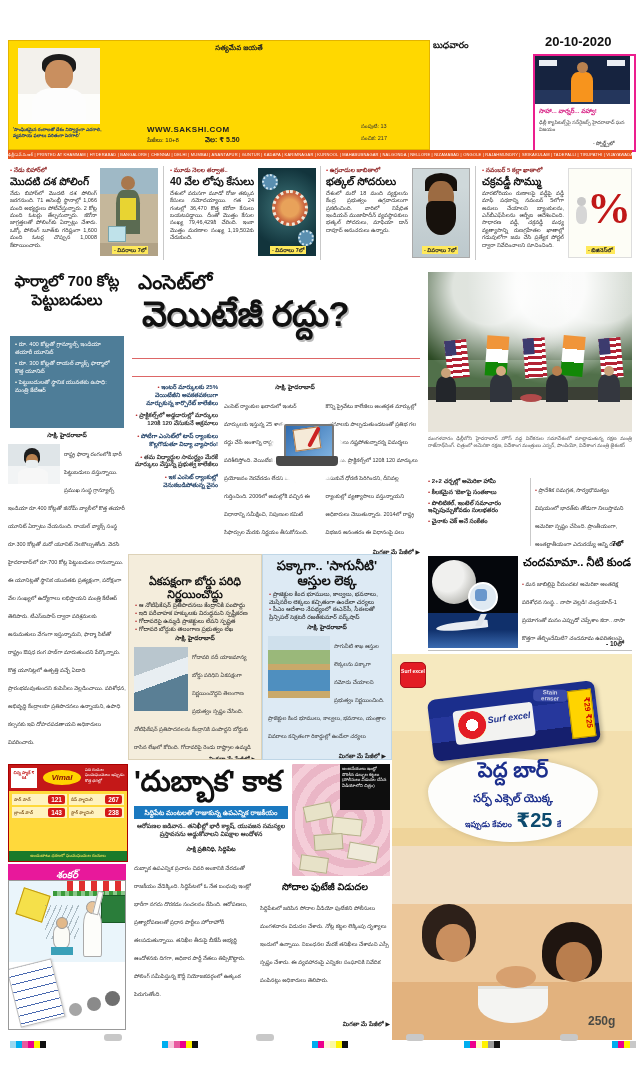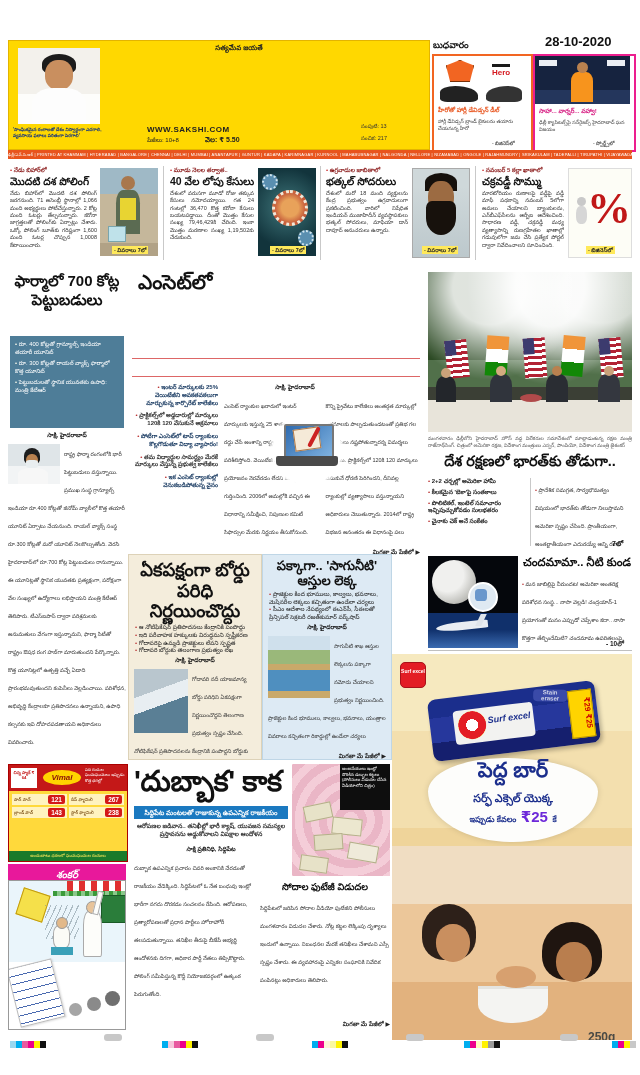--- a/index.html
+++ b/index.html
@@ -39,31 +39,22 @@
     <div class="abs" style="left:4px;top:86px;width:104px;font-size:4.6px;line-height:1.25;color:#15357f;font-weight:bold">'సాంఘికమైన రంగాలతో దేశం నిస్వార్థంగా ఎదగాలి, వ్యవసాయ ఫలాలు పరితంగా పెరగాలి'</div>
     <div class="abs" style="left:140px;top:3px;width:180px;text-align:center;font-size:7px;font-weight:bold;color:#222">సత్యమేవ జయతే</div>
     <div class="abs" style="left:138px;top:84px;font-size:8px;font-weight:bold;color:#222;letter-spacing:.5px">WWW.SAKSHI.COM</div>
     <div class="abs" style="left:138px;top:96px;font-size:6px;color:#222">పేజీలు: 10+8</div>
     <div class="abs" style="left:196px;top:95px;font-size:7px;font-weight:bold;color:#222">వెల: ₹ 5.50</div>
     <div class="abs" style="left:352px;top:82px;width:64px;font-size:5.5px;color:#333;text-align:left">సంపుటి: 13</div>
     <div class="abs" style="left:352px;top:94px;width:64px;font-size:5.5px;color:#333;text-align:left">సంచిక: 217</div>
   </div>
 
   <div class="abs b" style="left:433px;top:40px;font-size:9px;color:#111">బుధవారం</div>
-  <div class="abs b" style="left:545px;top:34px;font-size:13px;color:#111">28-10-2020</div>
-
-  <div class="abs" style="left:432px;top:54px;width:97px;height:94px;border:2px solid #f26522;background:#fff;overflow:hidden">
-    <div class="abs" style="left:12px;top:4px;width:26px;height:20px;background:#f26522;clip-path:polygon(50% 0,100% 25%,85% 100%,15% 100%,0 25%);border:1px solid #7a3008"></div>
-    <div class="abs b" style="left:58px;top:8px;font-size:8px;color:#d51920;border-top:3px solid #1a1a1a;padding-top:1px">Hero</div>
-    <div class="abs" style="left:6px;top:30px;width:38px;height:16px;background:#222;border-radius:40% 60% 20% 20%"></div>
-    <div class="abs" style="left:52px;top:30px;width:36px;height:16px;background:#333;border-radius:60% 40% 20% 20%"></div>
-    <div class="abs b" style="left:4px;top:50px;width:89px;font-size:6.2px;color:#e8541d;line-height:1.2">హీరోతో హార్లీ డేవిడ్సన్ డీల్</div>
-    <div class="abs" style="left:4px;top:62px;width:89px;font-size:5px;color:#444;line-height:1.3">హార్లీ డేవిడ్సన్ బ్రాండ్ బైకులను తయారు చేయనున్న హీరో</div>
-    <div class="abs b" style="left:58px;top:84px;font-size:5px;color:#555">- బిజినెస్‌లో</div>
-  </div>
+  <div class="abs b" style="left:545px;top:34px;font-size:13px;color:#111">20-10-2020</div>
+
 
   <div class="abs" style="left:533px;top:54px;width:99px;height:94px;border:2px solid #ec1e8e;background:#fff;overflow:hidden">
     <div class="abs" style="left:0;top:0;width:95px;height:48px;background:linear-gradient(180deg,#16233f 0 70%,#24365c 70%)">
       <div class="abs" style="left:36px;top:16px;width:22px;height:30px;background:#f7941d;border-radius:30% 30% 0 0"></div>
       <div class="abs" style="left:42px;top:6px;width:11px;height:11px;background:#b9814f;border-radius:50%"></div>
       <div class="abs" style="left:4px;top:4px;width:18px;height:6px;background:#eceff4"></div>
       <div class="abs" style="left:72px;top:4px;width:18px;height:6px;background:#eceff4"></div>
     </div>
     <div class="abs b" style="left:4px;top:51px;width:90px;font-size:6.2px;color:#d6187f;line-height:1.2">సాహా... వార్నర్... వహ్వా!</div>
     <div class="abs" style="left:4px;top:63px;width:90px;font-size:5px;color:#444;line-height:1.3">ఢిల్లీ క్యాపిటల్స్‌పై సన్‌రైజర్స్ హైదరాబాద్ ఘన విజయం</div>
@@ -128,20 +119,21 @@
     <div style="float:left;width:52px;height:40px;margin:2px 4px 2px 0;background:linear-gradient(180deg,#dfe5e8 0 55%,#f2f4f5 55%);position:relative">
       <span style="position:absolute;left:16px;top:4px;width:16px;height:16px;background:#1d1d1d;border-radius:50% 50% 30% 30%;display:block"></span>
       <span style="position:absolute;left:18px;top:10px;width:12px;height:13px;background:#b9814f;border-radius:45%;display:block"></span>
       <span style="position:absolute;left:18px;top:16px;width:12px;height:8px;background:#e9eef0;border-radius:30%;display:block"></span>
       <span style="position:absolute;left:10px;top:24px;width:30px;height:16px;background:#f7f7f7;border-radius:40% 40% 0 0;display:block"></span>
     </div>
     <span class="bodytxt">రాష్ట్ర ఫార్మా రంగంలోకి భారీ పెట్టుబడులు వస్తున్నాయి. ప్రముఖ సంస్థ గ్రాన్యూల్స్ ఇండియా రూ.400 కోట్లతో జీనోమ్ వ్యాలీలో కొత్త తయారీ యూనిట్ ఏర్పాటు చేయనుంది. రాయల్ వ్యాక్స్ సంస్థ రూ.300 కోట్లతో మరో యూనిట్ నెలకొల్పుతోంది. వెరసి హైదరాబాద్‌లో రూ.700 కోట్ల పెట్టుబడులు రానున్నాయి. ఈ యూనిట్లతో స్థానిక యువతకు ప్రత్యక్షంగా, పరోక్షంగా వేల సంఖ్యలో ఉద్యోగాలు లభిస్తాయని మంత్రి కేటీఆర్ తెలిపారు. టీఎస్‌ఐపాస్ ద్వారా పరిశ్రమలకు అనుమతులు వేగంగా ఇస్తున్నామని, ఫార్మా సిటీతో రాష్ట్రం ఔషధ రంగ హబ్‌గా మారుతుందని పేర్కొన్నారు. కొత్త యూనిట్లలో ఉత్పత్తి వచ్చే ఏడాది ప్రారంభమవుతుందని కంపెనీలు వెల్లడించాయి. పరిశోధన, అభివృద్ధి కేంద్రాలకూ ప్రతిపాదనలు ఉన్నాయని, ఉపాధి కల్పనకు ఇవి దోహదపడతాయని అధికారులు వివరించారు.</span>
   </div>
 
   <div class="abs bh" style="left:138px;top:272px;font-size:20px">ఎంసెట్‌లో</div>
+  <div class="abs bh" style="left:142px;top:296px;width:280px;font-size:35px;letter-spacing:-.5px;text-shadow:1.5px 1.5px 0 #bbb">వెయిటేజీ రద్దు?</div>
   <div class="abs rule" style="left:132px;top:358px;width:288px;background:#d66"></div>
   <div class="abs rule" style="left:132px;top:376px;width:288px;background:#d66"></div>
 
   <div class="abs" style="left:132px;top:384px;width:86px;height:162px;overflow:hidden">
     <div class="pt" style="margin-bottom:5px;text-align:right">ఇంటర్ మార్కులకు 25% వెయిటేజీని అవకతవకలుగా మార్చుకున్న కార్పొరేట్ కాలేజీలు</div>
     <div class="pt" style="margin-bottom:5px;text-align:right;color:#333">ప్రాక్టికల్స్‌లో అడ్డదారుల్లో మార్కులు 120కి 120 వేసుకునే అక్రమాలు</div>
     <div class="pt" style="margin-bottom:5px;text-align:right">పోటీగా ఎంసెట్‌లో టాప్ ర్యాంకులు కొల్లగొడుతూ విద్యా వ్యాపారం!</div>
     <div class="pt" style="margin-bottom:5px;text-align:right;color:#333">తమ విద్యార్థుల సామర్థ్యం మేరకే మార్కులు వేస్తున్న ప్రభుత్వ కాలేజీలు</div>
     <div class="pt" style="text-align:right">ఇక ఎంసెట్ ర్యాంకుల్లో వెనుకబడిపోతున్న వైనం</div>
   </div>
@@ -172,35 +164,34 @@
     <div class="abs" style="left:13px;top:96px;width:10px;height:10px;background:#caa27a;border-radius:50%"></div>
     <div class="abs" style="left:62px;top:102px;width:22px;height:28px;background:#30343c;border-radius:40% 40% 0 0"></div>
     <div class="abs" style="left:68px;top:94px;width:10px;height:10px;background:#d3ab80;border-radius:50%"></div>
     <div class="abs" style="left:118px;top:102px;width:22px;height:28px;background:#2a2d33;border-radius:40% 40% 0 0"></div>
     <div class="abs" style="left:124px;top:94px;width:10px;height:10px;background:#b9814f;border-radius:50%"></div>
     <div class="abs" style="left:170px;top:102px;width:22px;height:28px;background:#34373f;border-radius:40% 40% 0 0"></div>
     <div class="abs" style="left:176px;top:94px;width:10px;height:10px;background:#caa27a;border-radius:50%"></div>
     <div class="abs" style="left:92px;top:122px;width:22px;height:8px;background:#b04a4a;border-radius:50%"></div>
   </div>
   <div class="abs cap" style="left:428px;top:435px;width:204px;height:17px;overflow:hidden">మంగళవారం ఢిల్లీలోని హైదరాబాద్ హౌస్ వద్ద విలేకరుల సమావేశంలో మాట్లాడుతున్న రక్షణ మంత్రి రాజ్‌నాథ్‌సింగ్. చిత్రంలో అమెరికా రక్షణ, విదేశాంగ మంత్రులు ఎస్పర్, పాంపియో, విదేశాంగ మంత్రి జైశంకర్</div>
-  <div class="abs bh" style="left:428px;top:454px;width:204px;font-size:14.5px;text-align:center">దేశ రక్షణలో భారత్‌కు తోడుగా..</div>
   <div class="abs" style="left:428px;top:478px;width:98px;height:70px;overflow:hidden">
     <div class="pt" style="color:#222;margin-bottom:3px">2+2 చర్చల్లో అమెరికా హామీ</div>
     <div class="pt" style="color:#222;margin-bottom:3px">కీలకమైన 'బెకా'పై సంతకాలు</div>
     <div class="pt" style="color:#222;margin-bottom:3px">పొలిటికల్, ఇంటెల్ సమాచారం ఇచ్చిపుచ్చుకోవడం సులభతరం</div>
     <div class="pt" style="color:#222">చైనాకు చెక్ అనే సంకేతం</div>
   </div>
   <div class="abs vrule" style="left:530px;top:478px;height:68px"></div>
   <div class="abs" style="left:535px;top:478px;width:97px;height:70px;overflow:hidden">
     <span class="pt" style="color:#333;font-weight:normal;font-size:5.6px">ప్రాదేశిక సమగ్రత, సార్వభౌమత్వం విషయంలో భారత్‌కు తోడుగా నిలుస్తామని అమెరికా స్పష్టం చేసింది. ప్రాంతీయంగా, అంతర్జాతీయంగా ఎదురయ్యే అన్ని రకాల సవాళ్లను కలసికట్టుగా ఎదుర్కొందామని పేర్కొంది. ఈ మేరకు ఇరుదేశాల మధ్య కీలక ఒప్పందాలు కుదిరాయి.</span>
   </div>
   <div class="abs b" style="left:612px;top:540px;font-size:7px;color:#111">7లో</div>
 
   <div class="abs cream" style="left:128px;top:554px;width:132px;height:204px;overflow:hidden">
-    <div class="bh" style="margin:5px 4px 2px;font-size:18px;text-align:center;line-height:1.15">ఏకపక్షంగా బోర్డు పరిధి నిర్ణయించొద్దు</div>
+    <div class="bh" style="margin:20px 4px 2px;font-size:11px;text-align:center;line-height:1.15">ఏకపక్షంగా బోర్డు పరిధి నిర్ణయించొద్దు</div>
     <div style="margin:2px 6px">
       <div class="pt" style="color:#222;font-weight:normal">ఆ నోటిఫికేషన్ ప్రతిపాదనలు కేంద్రానికి పంపొద్దు</div>
       <div class="pt" style="color:#222;font-weight:normal">ఇది పరీవాహక హక్కులకు విరుద్ధమని స్పష్టీకరణ</div>
       <div class="pt" style="color:#222;font-weight:normal">గోదావరిపై ఉమ్మడి ప్రాజెక్టులు లేవని స్పష్టత</div>
       <div class="pt" style="color:#222;font-weight:normal">గోదావరి బోర్డుకు తెలంగాణ ప్రభుత్వం లేఖ</div>
     </div>
     <div class="dl" style="margin:2px 0">సాక్షి, హైదరాబాద్</div>
     <div style="margin:2px 5px;height:108px;overflow:hidden">
       <span style="float:left;width:54px;height:64px;margin:2px 4px 2px 0;display:block;background:linear-gradient(160deg,#b9c6ce 0 35%,#e8eef2 35% 55%,#5a7f95 55%)"></span>
       <span class="bodytxt">గోదావరి నదీ యాజమాన్య బోర్డు పరిధిని ఏకపక్షంగా నిర్ణయించొద్దని తెలంగాణ ప్రభుత్వం స్పష్టం చేసింది. నోటిఫికేషన్ ప్రతిపాదనలను కేంద్రానికి పంపొద్దని బోర్డుకు రాసిన లేఖలో కోరింది. గోదావరిపై రెండు రాష్ట్రాల ఉమ్మడి ప్రాజెక్టులు లేవని, పరిధి నిర్ణయం పరీవాహక హక్కులకు విరుద్ధమని పేర్కొంది. బోర్డు సమావేశంలో చర్చించకుండా ముసాయిదా సిద్ధం చేయడం సరికాదని అభ్యంతరం తెలిపింది. ఈ అంశంపై త్వరలో ఉన్నతస్థాయి భేటీ జరగనుంది.</span>
@@ -245,32 +236,32 @@
       <div class="abs" style="left:28px;top:16px;width:28px;height:28px;border-radius:50%;background:radial-gradient(circle,#fff 0 30%,#e31d25 30% 70%,#f5a21b 70%)"></div>
       <div class="abs b" style="left:58px;top:22px;font-size:9px;color:#1b2e8c;font-style:italic">Surf excel</div>
       <div class="abs b" style="left:106px;top:4px;width:34px;font-size:6px;color:#d0d4e8;background:#3a4aa8;border-radius:4px;text-align:center;transform:rotate(8deg)">Stain eraser</div>
       <div class="abs b" style="left:140px;top:8px;width:22px;height:46px;background:#ffd400;color:#c00;font-size:8px;text-align:center;writing-mode:vertical-rl;border:1px solid #b89400">₹29 ₹25</div>
     </div>
     <div class="abs" style="left:36px;top:104px;width:170px;height:84px;background:#fdfdfb;border-radius:45% 55% 50% 50%/40% 40% 60% 60%;box-shadow:0 0 6px #0002;text-align:center">
       <div class="b" style="color:#1b2e8c;font-size:21px;line-height:1.15">పెద్ద బార్</div>
       <div class="b" style="color:#1b2e8c;font-size:11px;padding-top:10px">సర్ఫ్ ఎక్సెల్ యొక్క</div>
       <div style="margin-top:1px">
         <span class="b" style="color:#1b2e8c;font-size:8px">ఇప్పుడు కేవలం</span>
-        <span class="b" style="color:#6d28d9;font-size:15px">₹25</span>
+        <span class="b" style="color:#0c4a6e;font-size:20px">₹25</span>
         <span class="b" style="color:#1b2e8c;font-size:8px">కే</span>
       </div>
     </div>
     <div class="abs" style="left:0;top:192px;width:240px;height:194px;background:linear-gradient(180deg,#f0ddc2 0 30%,#ecc79a 30% 70%,#e2b27e 70%)">
       <div class="abs" style="left:30px;top:58px;width:54px;height:56px;background:#2d2019;border-radius:50% 50% 40% 40%"></div>
       <div class="abs" style="left:44px;top:78px;width:34px;height:38px;background:#c98f5f;border-radius:48%"></div>
       <div class="abs" style="left:150px;top:76px;width:60px;height:58px;background:#1f1510;border-radius:50% 50% 40% 40%"></div>
       <div class="abs" style="left:164px;top:96px;width:36px;height:40px;background:#b97e4e;border-radius:48%"></div>
       <div class="abs" style="left:86px;top:140px;width:70px;height:34px;background:#f4f4f2;border-radius:0 0 50% 50%;border-top:3px solid #e4e4e0"></div>
       <div class="abs" style="left:104px;top:120px;width:40px;height:22px;background:#d7a briefs06f;background:#d7a06f;border-radius:50%"></div>
-      <div class="abs b" style="left:196px;top:184px;font-size:12px;color:#4a4a45">250g</div>
+      <div class="abs b" style="left:196px;top:168px;font-size:12px;color:#4a4a45">250g</div>
     </div>
   </div>
 
   <div class="abs" style="left:8px;top:764px;width:118px;height:96px;border:1px solid #a00;overflow:hidden;background:#ffd93b">
     <div style="height:26px;background:#c41818;position:relative">
       <div class="abs" style="left:2px;top:3px;width:26px;height:20px;background:#fff;color:#c41818;font-size:4.2px;font-weight:bold;text-align:center;line-height:1.2;padding-top:2px;box-sizing:border-box">చిన్న ప్యాక్ ₹ 64</div>
       <div class="abs b" style="left:34px;top:5px;width:38px;height:15px;background:#ffd400;border-radius:50%;color:#8a1208;font-size:8px;text-align:center;line-height:15px;font-style:italic">Vimal</div>
       <div class="abs" style="left:76px;top:2px;width:40px;color:#fff;font-size:4.2px;line-height:1.25">పది రుచుల ఘుమఘుమలు ఇప్పుడు కొత్త ధరల్లో</div>
     </div>
     <div style="display:grid;grid-template-columns:1fr 1fr;gap:2px;padding:3px">

